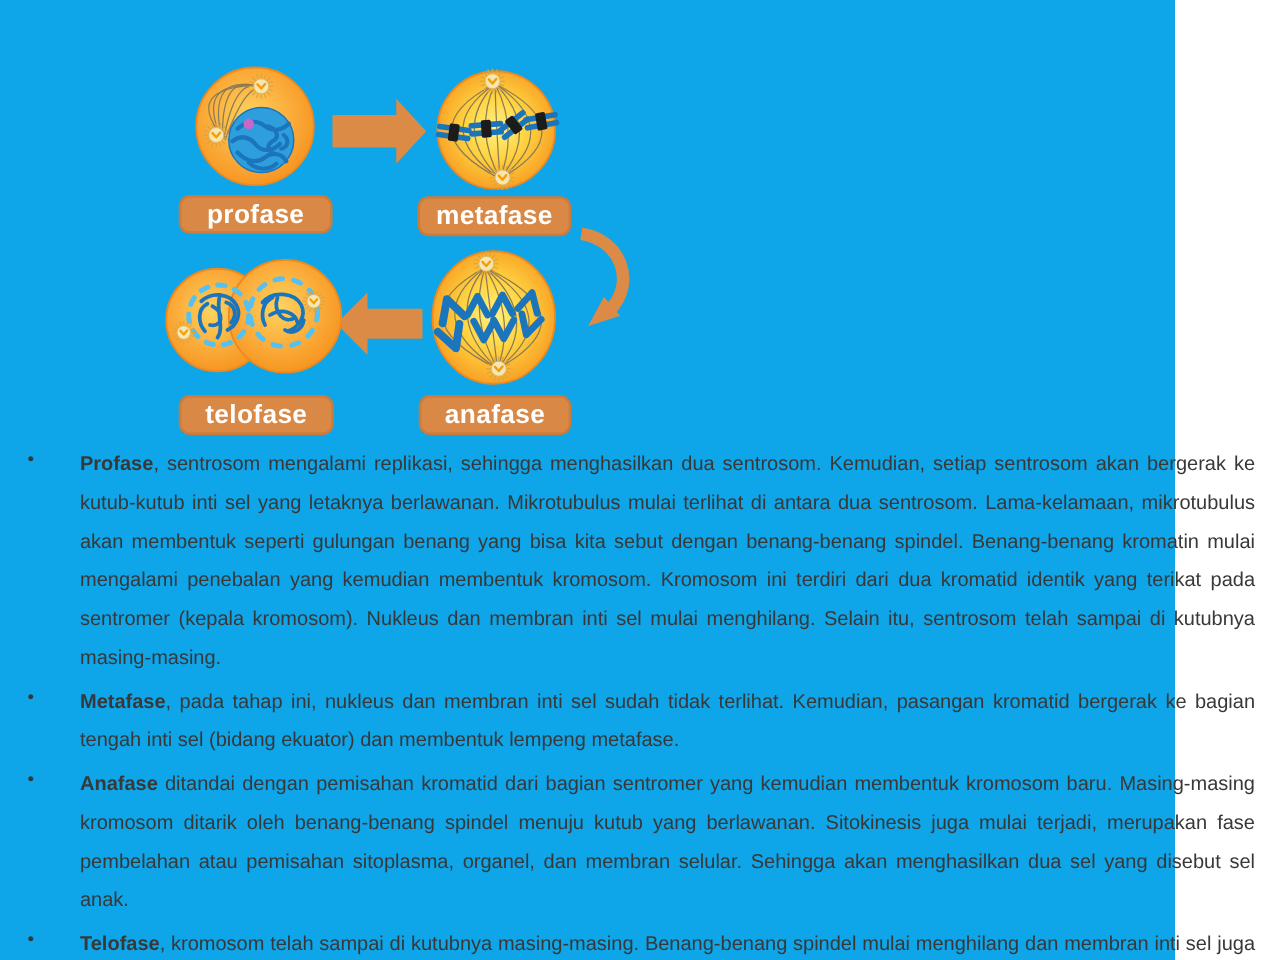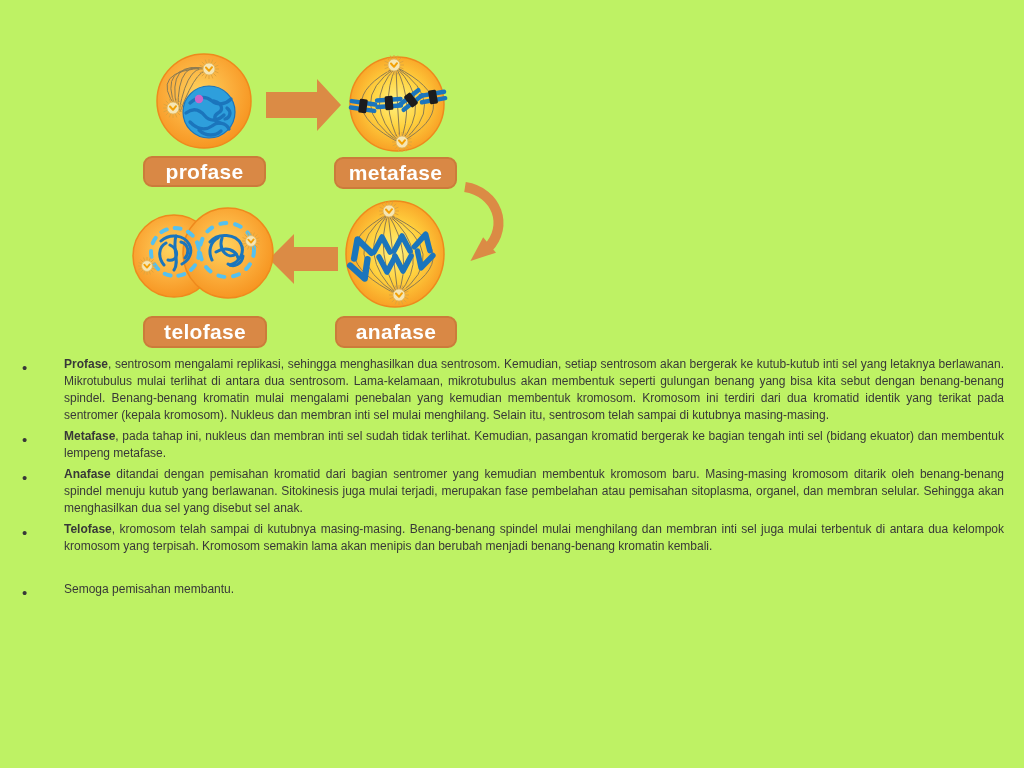--- a/index.html
+++ b/index.html
@@ -1,35 +1,35 @@
 <!DOCTYPE html>
 <html><head>
 <meta charset="utf-8">
 <style>
   * { margin: 0; padding: 0; box-sizing: border-box; }
   html, body { width: 1024px; height: 768px; background: #ffffff; overflow: hidden;
     font-family: "Liberation Sans", sans-serif; }
-  #page { position: relative; width: 1024px; height: 768px; background: #bef264; }
+  #page { position: relative; width: 940px; height: 768px; background: #0ea5e9; }
 
   
   #diagram-svg { position: absolute; left: 130px; top: 40px; width: 380px; height: 312px; }
 
   .phase-label { position: absolute; display: flex; align-items: center; justify-content: center;
     background: #d98845; border: 2px solid #cb7c3a; border-radius: 9px;
     color: #ffffff; font-weight: bold; font-size: 21px; letter-spacing: 0.3px; }
   #label-profase  { left: 143px; top: 156px; width: 123px; height: 31px; }
   #label-metafase { left: 334px; top: 157px; width: 123px; height: 32px; }
   #label-telofase { left: 143px; top: 316px; width: 124px; height: 32px; }
   #label-anafase  { left: 335px; top: 316px; width: 122px; height: 32px; }
 
   
   #text-block { position: absolute; left: 22px; top: 356px; width: 982px; color: #383838; }
   .bullet-item { display: flex; margin-bottom: 4px; }
   .bullet-marker { width: 42px; flex: 0 0 42px; font-size: 15px; line-height: 23px; }
-  .bullet-text { flex: 1; font-size: 12px; line-height: 17px; text-align: justify; }
+  .bullet-text { flex: 1; font-size: 16px; line-height: 31px; text-align: justify; }
   .bullet-text b { font-weight: bold; }
   #bullet-closing { margin-top: 26px; }
 </style>
 </head>
 <body>
 
 <div id="page">
 
   <svg id="diagram-svg" viewBox="130 40 380 312">
     <defs>

